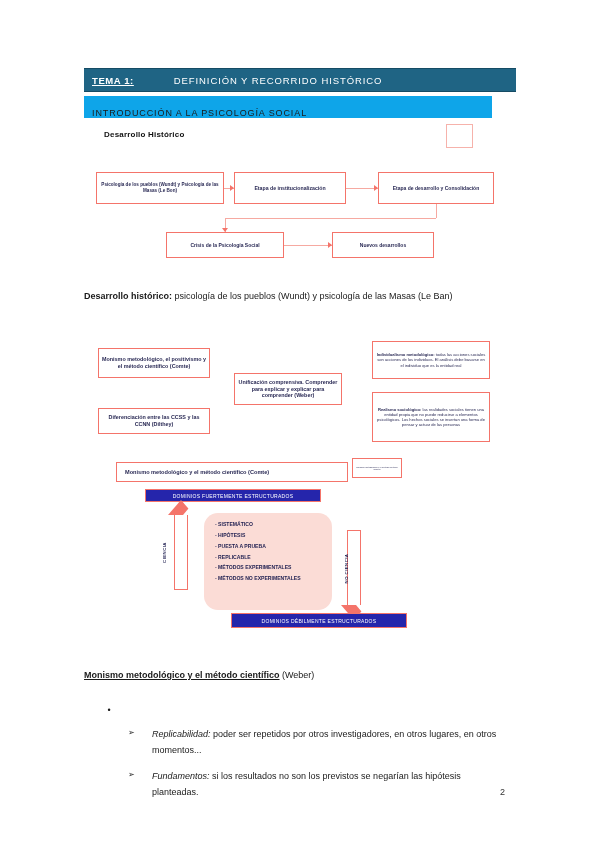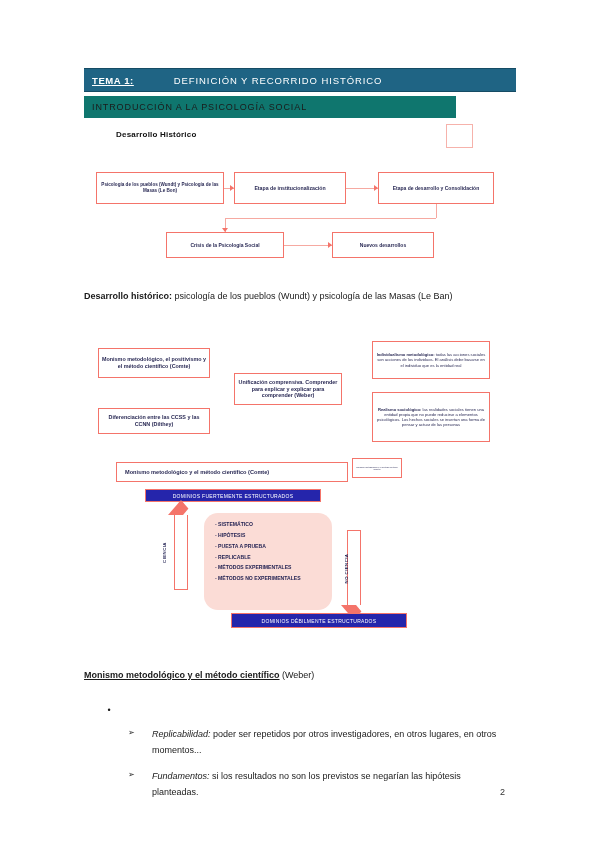--- a/index.html
+++ b/index.html
@@ -46,41 +46,40 @@
   .tema-bar .t2 {
     color: #ffffff;
     font-size: 9.5px;
     letter-spacing: .9px;
     padding-left: 36px;
   }
 
   .intro-bar {
     position: absolute;
     left: 84px; top: 96px;
-    width: 372px; height: 22px;
-    background: #0f766e;
-    display: flex;
-    align-items: center;
+    width: 408px; height: 22px;
+    background: #0ea5e9;
+    display: flex;
+    align-items: flex-end;
     padding-left: 8px;
     box-sizing: border-box;
   }
   .intro-bar span {
     color: #1b1b1b;
     font-size: 9px;
     letter-spacing: .9px;
   }
 
   .dev-hist-title {
     position: absolute;
     left: 104px; top: 130px;
     font-size: 8px;
     font-weight: bold;
     color: #111;
     letter-spacing: .2px;
-    margin-left: 12px;
   }
 
   .stray-box {
     position: absolute;
     left: 446px; top: 124px;
     width: 25px; height: 22px;
     border: 1px solid #f6b2ab;
     background: #ffffff;
   }
 

